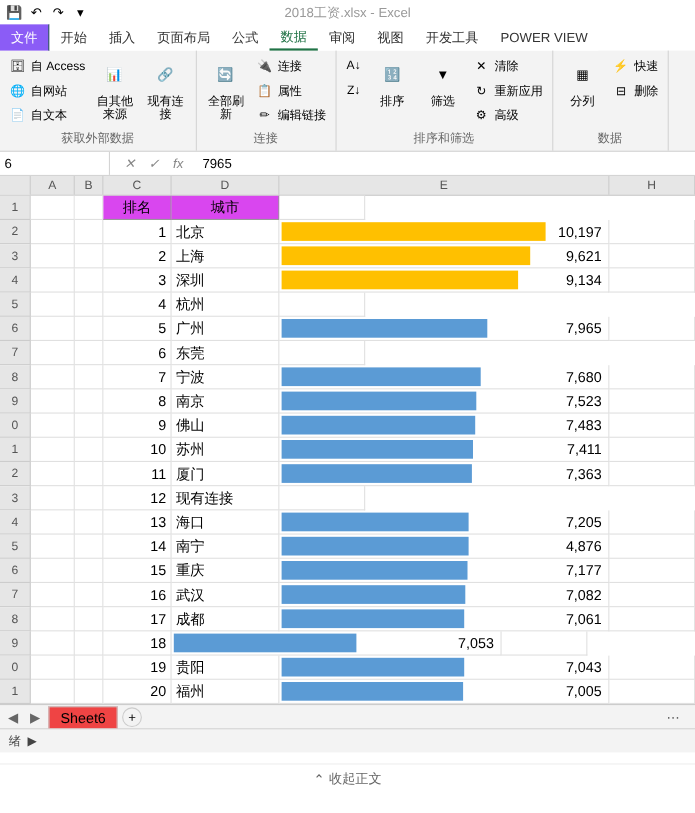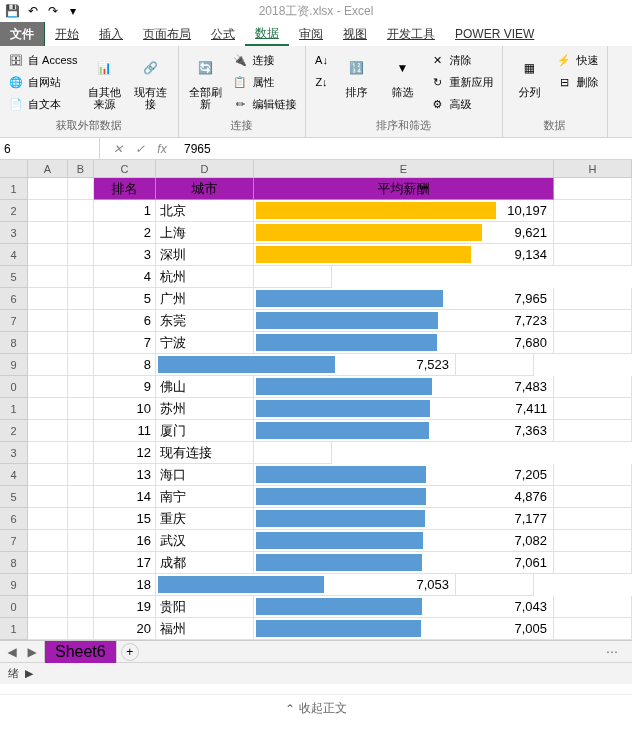--- a/index.html
+++ b/index.html
@@ -7,22 +7,22 @@
 
 
 .titlebar { height: 22px; background: #fff; display: flex; align-items: center; justify-content: center; position: relative; }
 .titlebar .qat { position: absolute; left: 4px; display: flex; gap: 2px; }
 .titlebar .qat .qbtn { width: 18px; height: 18px; display: flex; align-items: center; justify-content: center; }
 .titlebar .docname { color: #999; font-size: 12px; }
 
 
 .tabs { display: flex; background: #fff; height: 24px; }
 .tab { padding: 4px 10px; font-size: 12px; color: #fff; background: #217346; border-right: 1px solid #1a5c38; display: flex; align-items: center; }
-.tab:first-child { background: #737373; font-weight: bold; }
-.tab.normal { background: #fff; color: #333; border: none; text-decoration: underline; }
+.tab:first-child { background: #8b5cf6; }
+.tab.normal { background: #fff; color: #333; border: none; }
 .tab.active { background: #fff; color: #217346; border-bottom: 2px solid #217346; }
 
 
 .ribbon { background: #f3f3f3; border-bottom: 1px solid #d4d4d4; height: 92px; display: flex; }
 .group { border-right: 1px solid #d4d4d4; padding: 2px 6px; display: flex; flex-direction: column; justify-content: space-between; }
 .group-content { display: flex; gap: 4px; align-items: flex-start; flex: 1; }
 .group-label { text-align: center; font-size: 11px; color: #666; padding-bottom: 2px; }
 .rbtn-big { width: 42px; display: flex; flex-direction: column; align-items: center; gap: 2px; padding-top: 4px; }
 .rbtn-big .icon { width: 32px; height: 32px; display: flex; align-items: center; justify-content: center; }
 .rbtn-big .lbl { font-size: 11px; text-align: center; line-height: 1.1; }
@@ -44,35 +44,35 @@
 .col-A { width: 40px; } .col-B { width: 26px; } .col-C { width: 62px; }
 .col-D { width: 98px; } .col-E { width: 300px; } .col-H { width: 78px; }
 
 
 .grid { position: relative; }
 .row { display: flex; height: 22px; }
 .rh { width: 28px; background: #e6e6e6; border-right: 1px solid #ccc; border-bottom: 1px solid #ccc; text-align: center; font-size: 11px; color: #555; display: flex; align-items: center; justify-content: center; }
 .cell { border-right: 1px solid #e0e0e0; border-bottom: 1px solid #e0e0e0; display: flex; align-items: center; padding: 0 4px; font-size: 13px; }
 
 
-.thead .cell { background: #a21caf; color: #000; justify-content: center; font-weight: normal; border-right: 1px solid #999; border-bottom: 1px solid #999; }
+.thead .cell { background: #d946ef; color: #000; justify-content: center; font-weight: normal; border-right: 1px solid #999; border-bottom: 1px solid #999; }
 .thead .col-A, .thead .col-B, .thead .col-H { background: #fff; border-color: #e0e0e0; }
 
 
 .rank { justify-content: flex-end; }
 .city { justify-content: flex-start; text-align: left; }
 .salcell { position: relative; padding: 0; }
 .bar { position: absolute; left: 2px; top: 2px; bottom: 2px; background: #5b9bd5; }
 .bar.top3 { background: #ffc000; }
 .salval { position: absolute; right: 6px; top: 0; bottom: 0; display: flex; align-items: center; }
 
 
 .sheettabs { height: 22px; border-top: 1px solid #ccc; background: #f3f3f3; display: flex; align-items: center; padding: 0 4px; gap: 4px; }
 .sheettabs .stbtn { width: 16px; height: 16px; display: flex; align-items: center; justify-content: center; color: #666; }
-.sheettab { background: #a21caf; border: 1px solid #ccc; border-bottom: none; padding: 2px 10px; font-size: 16px; }
+.sheettab { background: #ef4444; border: 1px solid #ccc; border-bottom: none; padding: 2px 10px; font-size: 13px; }
 .addsheet { width: 18px; height: 18px; border: 1px solid #ccc; border-radius: 50%; display: flex; align-items: center; justify-content: center; }
 .sheettabs .dots { margin-left: auto; margin-right: 10px; color: #666; }
 
 
 .statusbar { height: 22px; background: #f3f3f3; border-top: 1px solid #d4d4d4; display: flex; align-items: center; padding: 0 8px; gap: 6px; font-size: 11px; color: #444; }
 
 
 .collapse { height: 28px; display: flex; align-items: center; justify-content: center; gap: 4px; font-size: 12px; color: #666; border-top: 1px solid #eee; margin-top: 10px; }
 </style>
 </head>
@@ -228,21 +228,20 @@
   <div class="ch col-H">H</div>
 </div>
 
 <div class="grid">
   <div class="row thead">
     <div class="rh">1</div>
     <div class="cell col-A"></div>
     <div class="cell col-B"></div>
     <div class="cell col-C">排名</div>
     <div class="cell col-D">城市</div>
-    <div class="cell col-E">平均薪酬</div>
     <div class="cell col-H"></div>
   </div>
   <div id="data-rows">
       <div class="row">
         <div class="rh">2</div>
         <div class="cell col-A"></div>
         <div class="cell col-B"></div>
         <div class="cell col-C rank">1</div>
         <div class="cell col-D city">北京</div>
         <div class="cell col-E salcell">
@@ -294,43 +293,40 @@
           <div class="salval">7,965</div>
         </div>
         <div class="cell col-H"></div>
       </div>
       <div class="row">
         <div class="rh">7</div>
         <div class="cell col-A"></div>
         <div class="cell col-B"></div>
         <div class="cell col-C rank">6</div>
         <div class="cell col-D city">东莞</div>
-        <div class="cell col-E salcell">
-          <div class="bar" style="width:181.77110914974992px"></div>
-          <div class="salval">7,723</div>
-        </div>
         <div class="cell col-H"></div>
       </div>
       <div class="row">
         <div class="rh">8</div>
         <div class="cell col-A"></div>
         <div class="cell col-B"></div>
         <div class="cell col-C rank">7</div>
         <div class="cell col-D city">宁波</div>
         <div class="cell col-E salcell">
           <div class="bar" style="width:180.75904677846427px"></div>
           <div class="salval">7,680</div>
         </div>
         <div class="cell col-H"></div>
       </div>
       <div class="row">
         <div class="rh">9</div>
         <div class="cell col-A"></div>
         <div class="cell col-B"></div>
         <div class="cell col-C rank">8</div>
+        <div class="cell col-D city">南京</div>
         <div class="cell col-E salcell">
           <div class="bar" style="width:177.06384230656076px"></div>
           <div class="salval">7,523</div>
         </div>
         <div class="cell col-H"></div>
       </div>
       <div class="row">
         <div class="rh">0</div>
         <div class="cell col-A"></div>
         <div class="cell col-B"></div>

